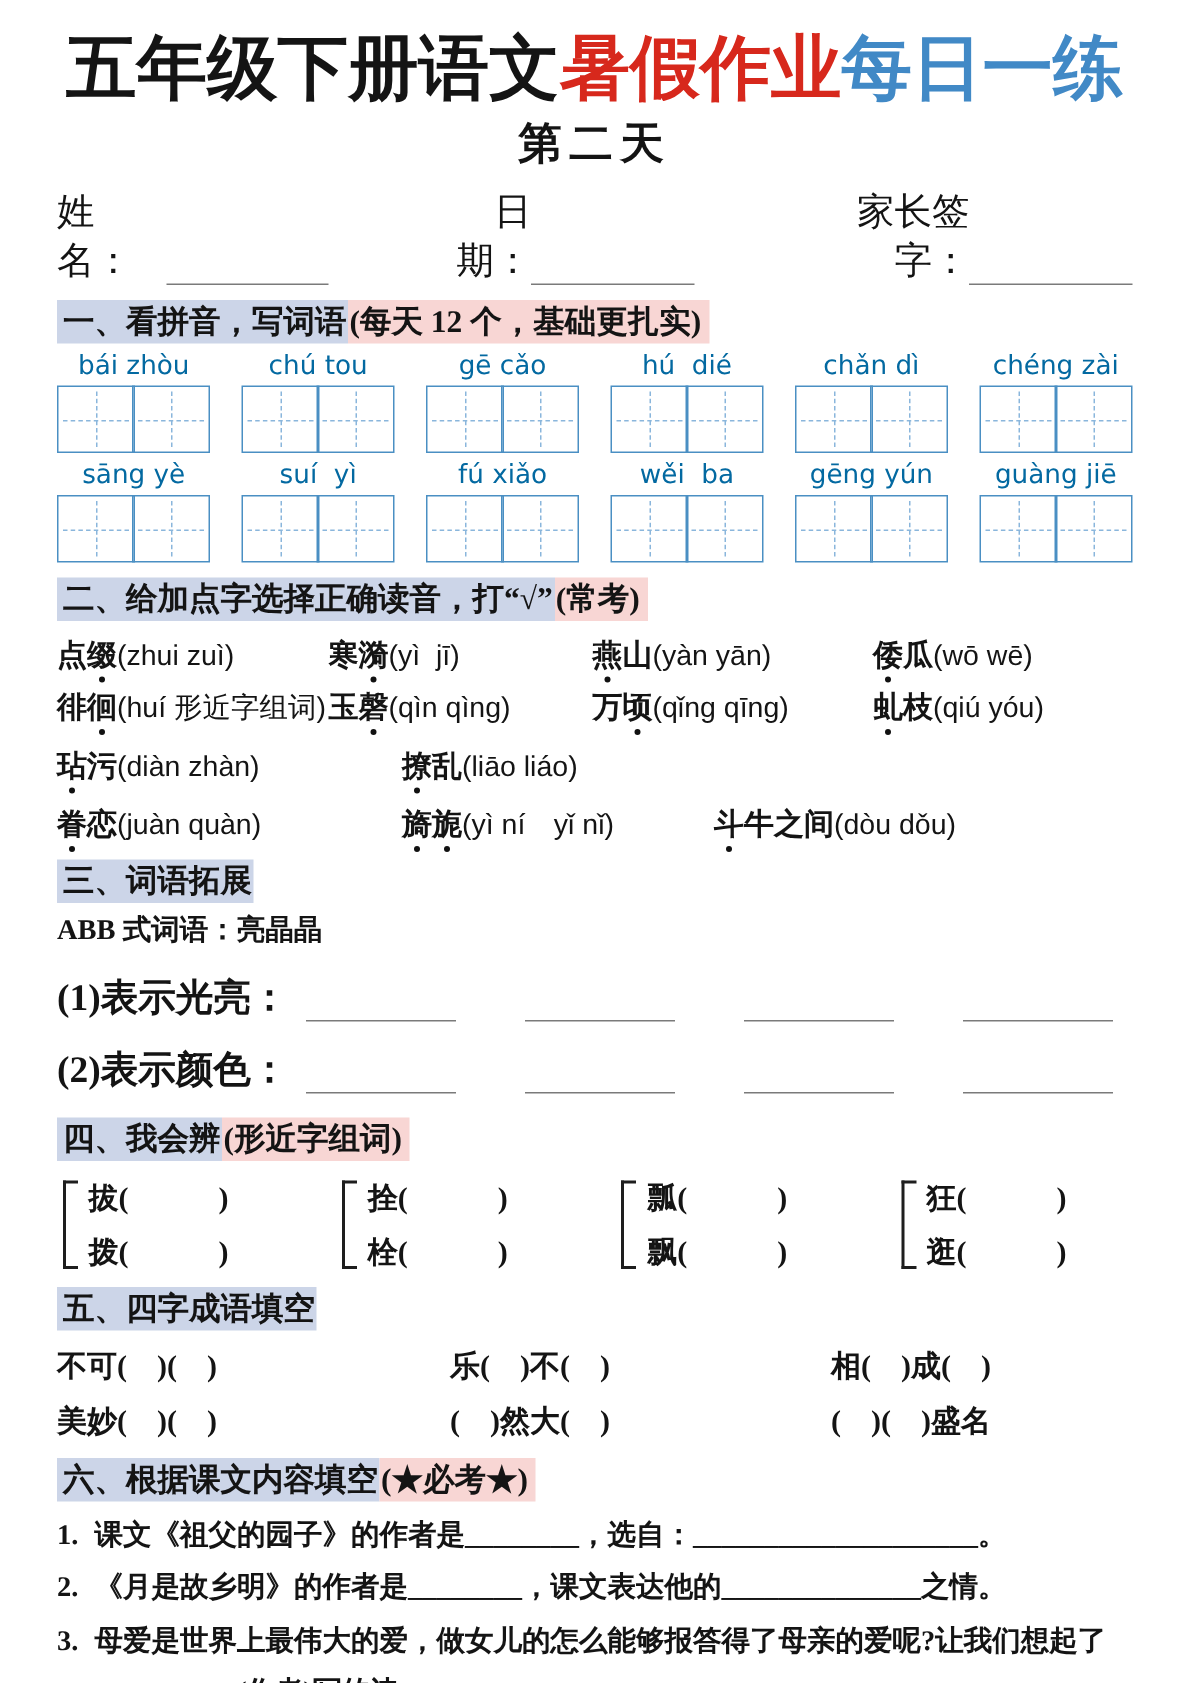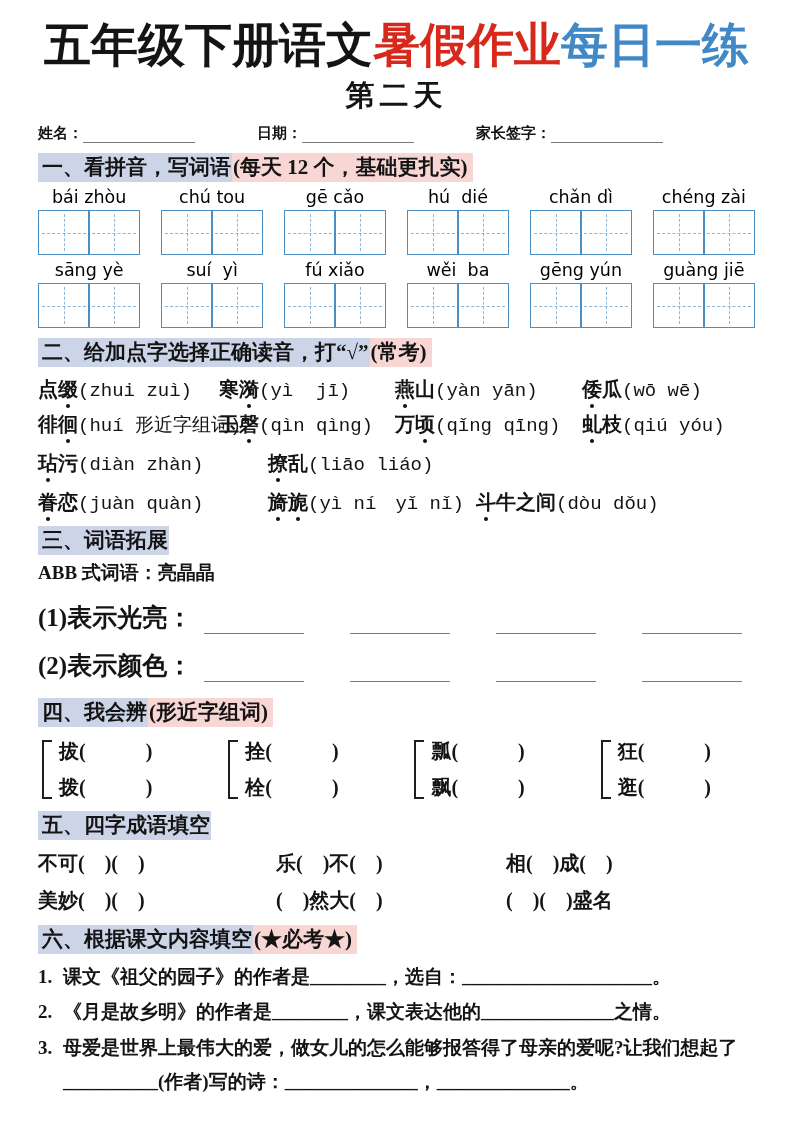--- a/index.html
+++ b/index.html
@@ -10,72 +10,72 @@
   html,body{margin:0;padding:0;width:793px;height:1122px;overflow:hidden;background:#fff;}
   body{font-family:"Liberation Serif","DejaVu Serif",serif;color:var(--ink);}
   .page{width:793px;height:846px;padding:14px 38px 12px 38px;}
 
   .title{margin:4px 0 0;text-align:center;white-space:nowrap;
          font-family:"Liberation Sans","DejaVu Sans",sans-serif;
          font-weight:900;font-size:47px;line-height:1.15;letter-spacing:0;}
   .t-red{color:var(--red);} .t-blue{color:var(--blue);}
   .subtitle{margin:4px 0 2px;text-align:center;font-size:29px;font-weight:700;letter-spacing:5px;}
 
-  .meta{display:flex;align-items:flex-end;font-size:15px;font-weight:700;margin:8px 0 4px;}
+  .meta{display:flex;align-items:flex-end;font-size:25px;font-weight:400;margin:8px 0 4px;}
   .blank{display:inline-block;border-bottom:1.6px solid var(--blank);height:1.05em;}
   .meta-group{display:flex;align-items:flex-end;}
   .meta .blank{width:112px;}
   .meta-group + .meta-group{margin-left:62px;text-align:right;}
 
   section{margin:0;}
   .sec-head{font-size:21px;font-weight:700;margin:9px 0 5px;line-height:1.45;}
   .hl-b{background:var(--hl-blue);padding:2px 1px 3px 4px;}
   .hl-p{background:var(--hl-pink);padding:2px 5px 3px 1px;}
 
   
   .py-row{display:flex;justify-content:space-between;margin-top:5px;}
   .py-group{display:flex;flex-direction:column;align-items:center;}
   .py-label{font-family:"DejaVu Sans","Liberation Sans",sans-serif;font-size:17.5px;
-            color:#000000;margin-bottom:3px;white-space:pre;}
+            color:#0369a1;margin-bottom:3px;white-space:pre;}
   .tzg{display:flex;}
   .cell{width:52px;height:45px;border:1.7px solid var(--grid);position:relative;}
   .cell + .cell{margin-left:-1.7px;}
   .cell::before{content:"";position:absolute;top:3px;bottom:3px;left:50%;border-left:1.4px dashed var(--grid-dash);}
   .cell::after{content:"";position:absolute;left:3px;right:3px;top:50%;border-top:1.4px dashed var(--grid-dash);}
 
   
   .pron-rows{margin-top:2px;}
   .pron-row{display:grid;margin:8px 0;font-size:20px;}
   .pron-row.cols4{grid-template-columns:181px 176px 187px auto;}
   .pron-row.cols3{grid-template-columns:230px 208px auto;margin-top:12px;}
   .pron-item{white-space:nowrap;}
   .pword{font-weight:700;}
   .ch{position:relative;display:inline-block;}
   .ch.dotted::after{content:"";position:absolute;left:50%;bottom:-5px;transform:translateX(-50%);
                     width:4px;height:4px;border-radius:50%;background:#111;}
-  .ppy{font-family:Liberation Mono, monospace;font-weight:400;white-space:pre;font-size:19px;}
+  .ppy{font-family:Liberation Sans, sans-serif;font-weight:400;white-space:pre;font-size:19px;}
 
   
   .abb{font-size:19px;font-weight:700;margin:3px 0 6px;font-family:Liberation Serif, serif;}
   .fill-line{display:flex;align-items:flex-end;font-size:25px;font-weight:700;margin:15px 0;}
   .fl-label{margin-right:12px;}
   .fill-line .blank{width:100px;margin-right:46px;}
   .fill-line .blank:last-child{margin-right:0;}
 
   
   .pairs-row{display:flex;justify-content:space-between;margin:10px 0 2px;padding:0 44px 0 4px;}
   .pair{display:flex;align-items:stretch;}
   .bracket{width:10px;border:2.3px solid #1e1e1e;border-right:none;margin:2px 7px 2px 0;}
   .pair-col{display:flex;flex-direction:column;justify-content:space-between;gap:9px;
             font-size:20px;font-weight:700;}
   .pair-item{white-space:pre;}
 
   
   .idiom-rows{margin-top:2px;}
-  .idiom-row{display:grid;grid-template-columns:238px 230px auto;font-size:20px;font-weight:700;margin:10px 0;}
+  .idiom-row{display:grid;grid-template-columns:238px 230px auto;font-size:20px;font-weight:700;margin:10px 0;gap:24px;}
   .idiom-item{white-space:pre;}
 
   
   .s6-items{margin-top:3px;font-size:19px;font-weight:700;}
   .s6-item{display:flex;line-height:1.78;margin:2px 0;}
   .s6-num{flex:none;width:25px;}
   .s6-text{flex:1;}
 </style>
 </head>
 <body>

